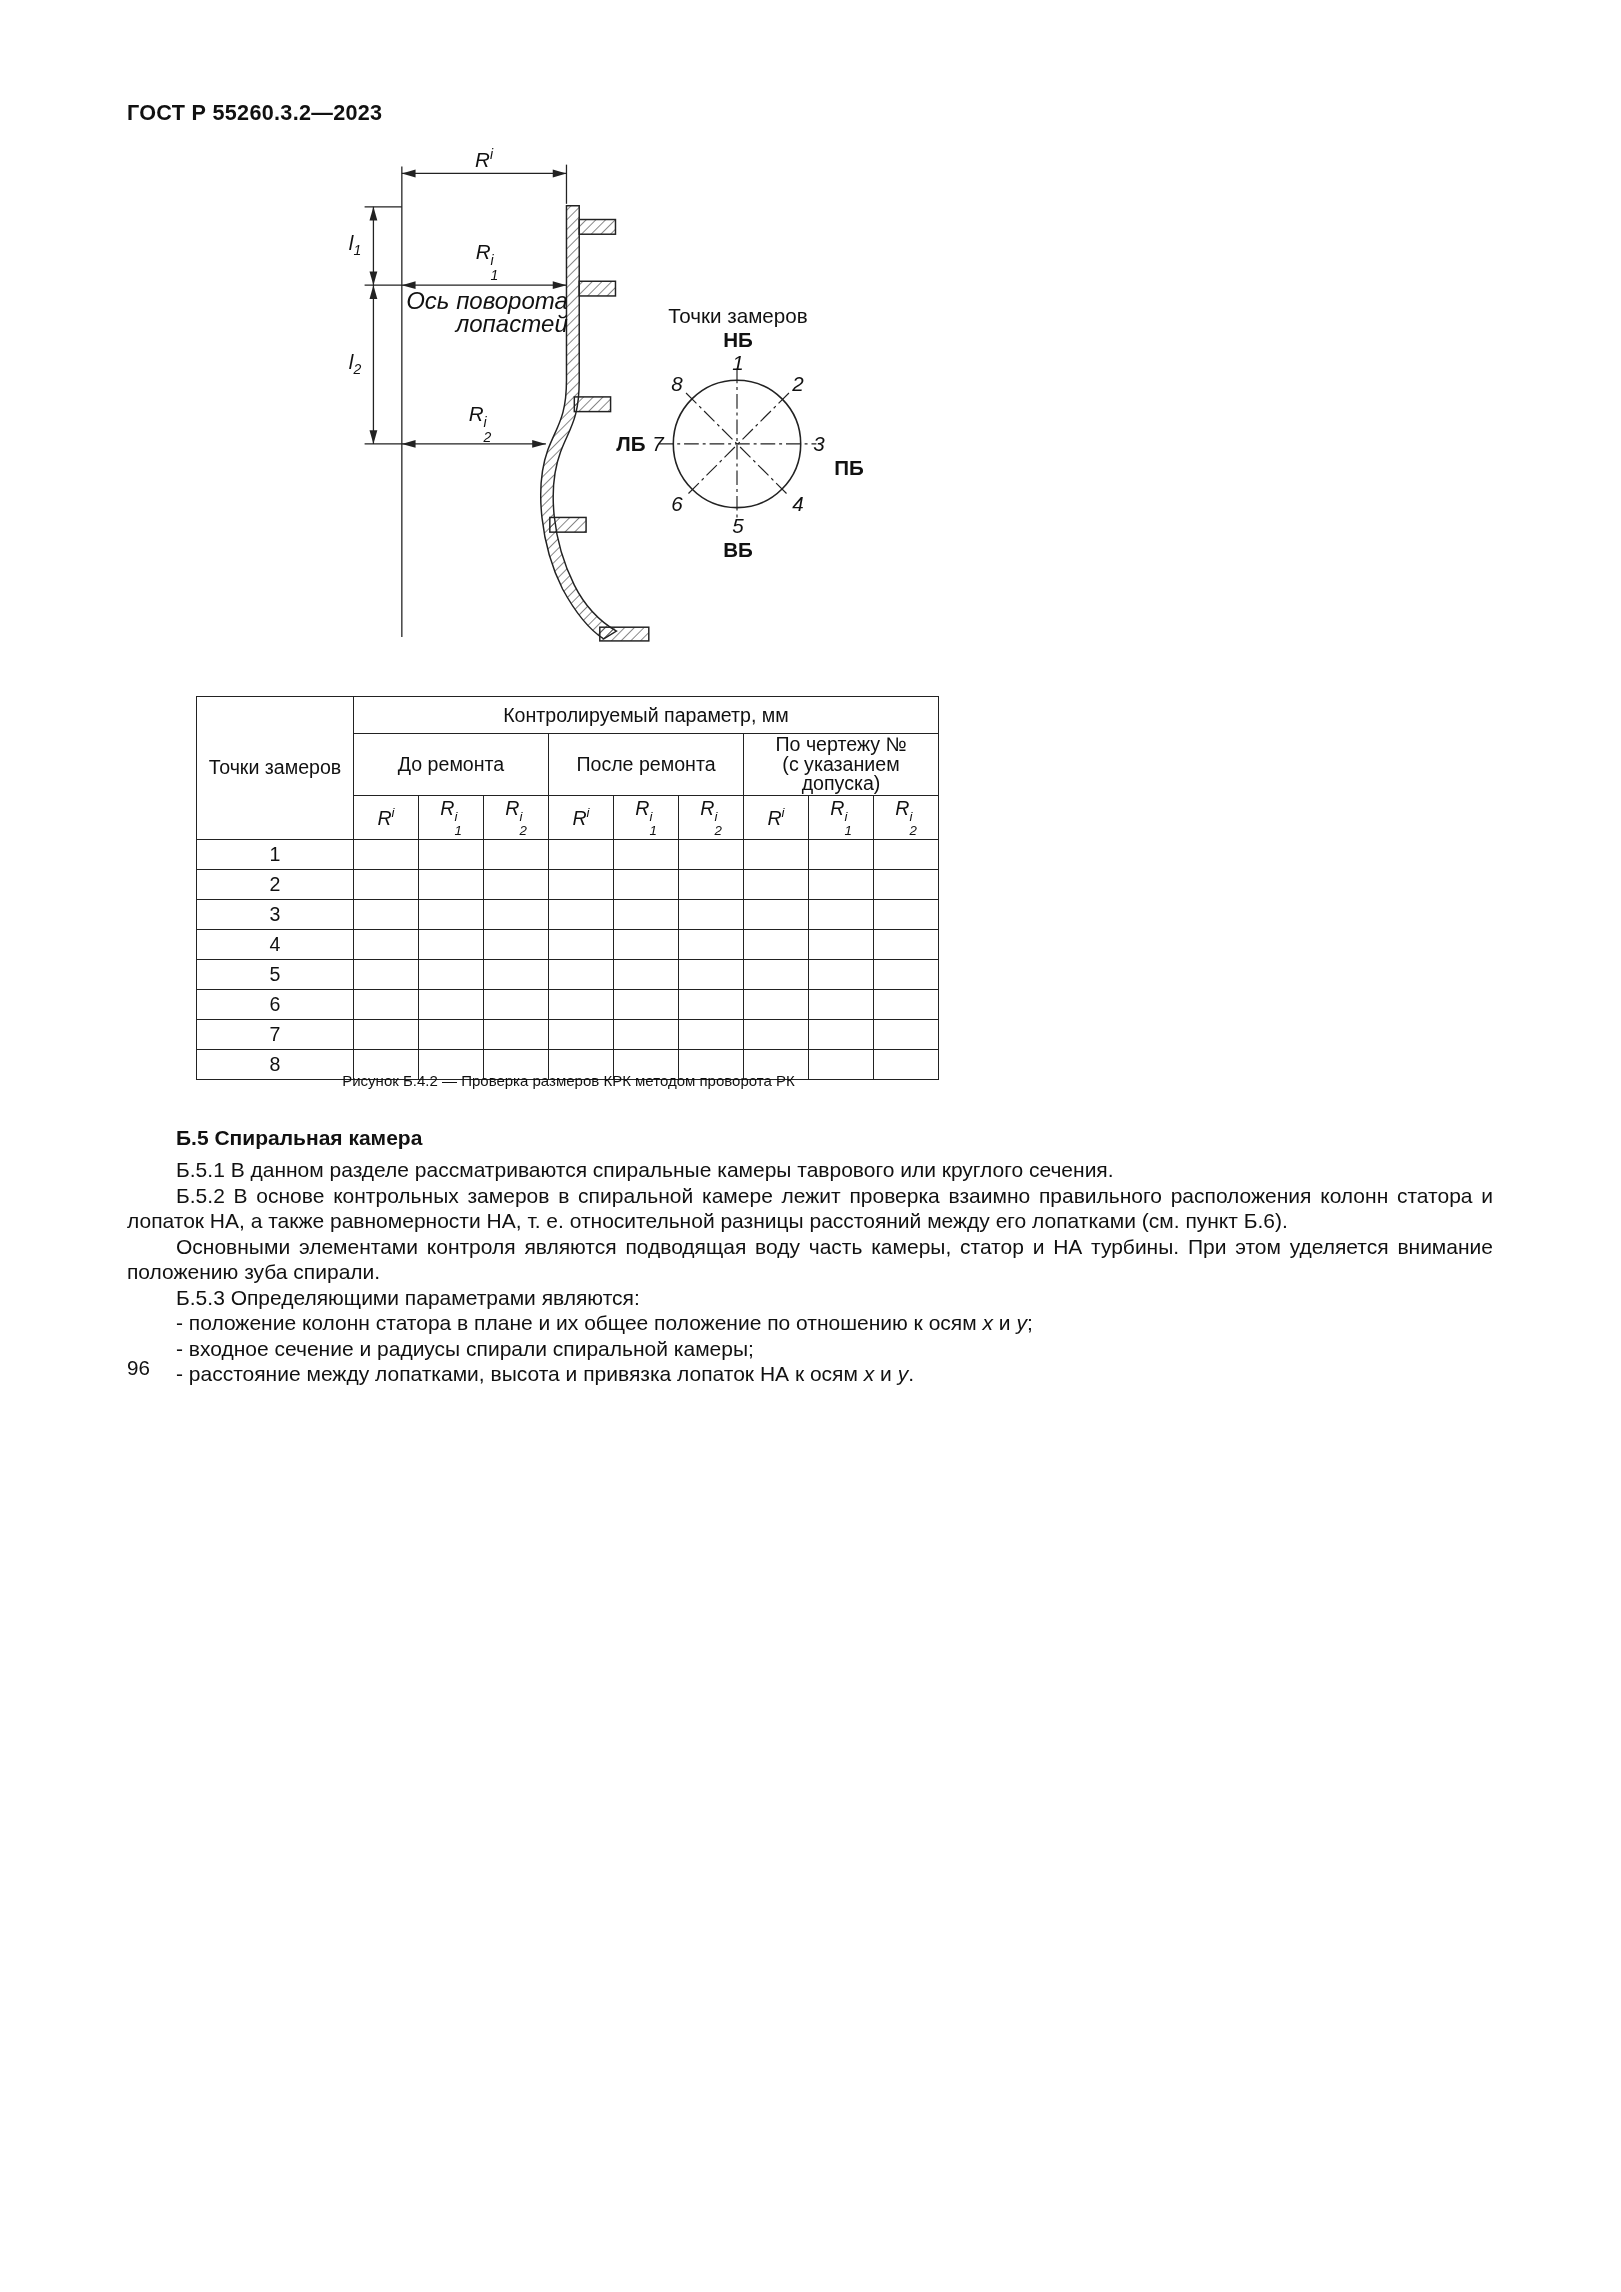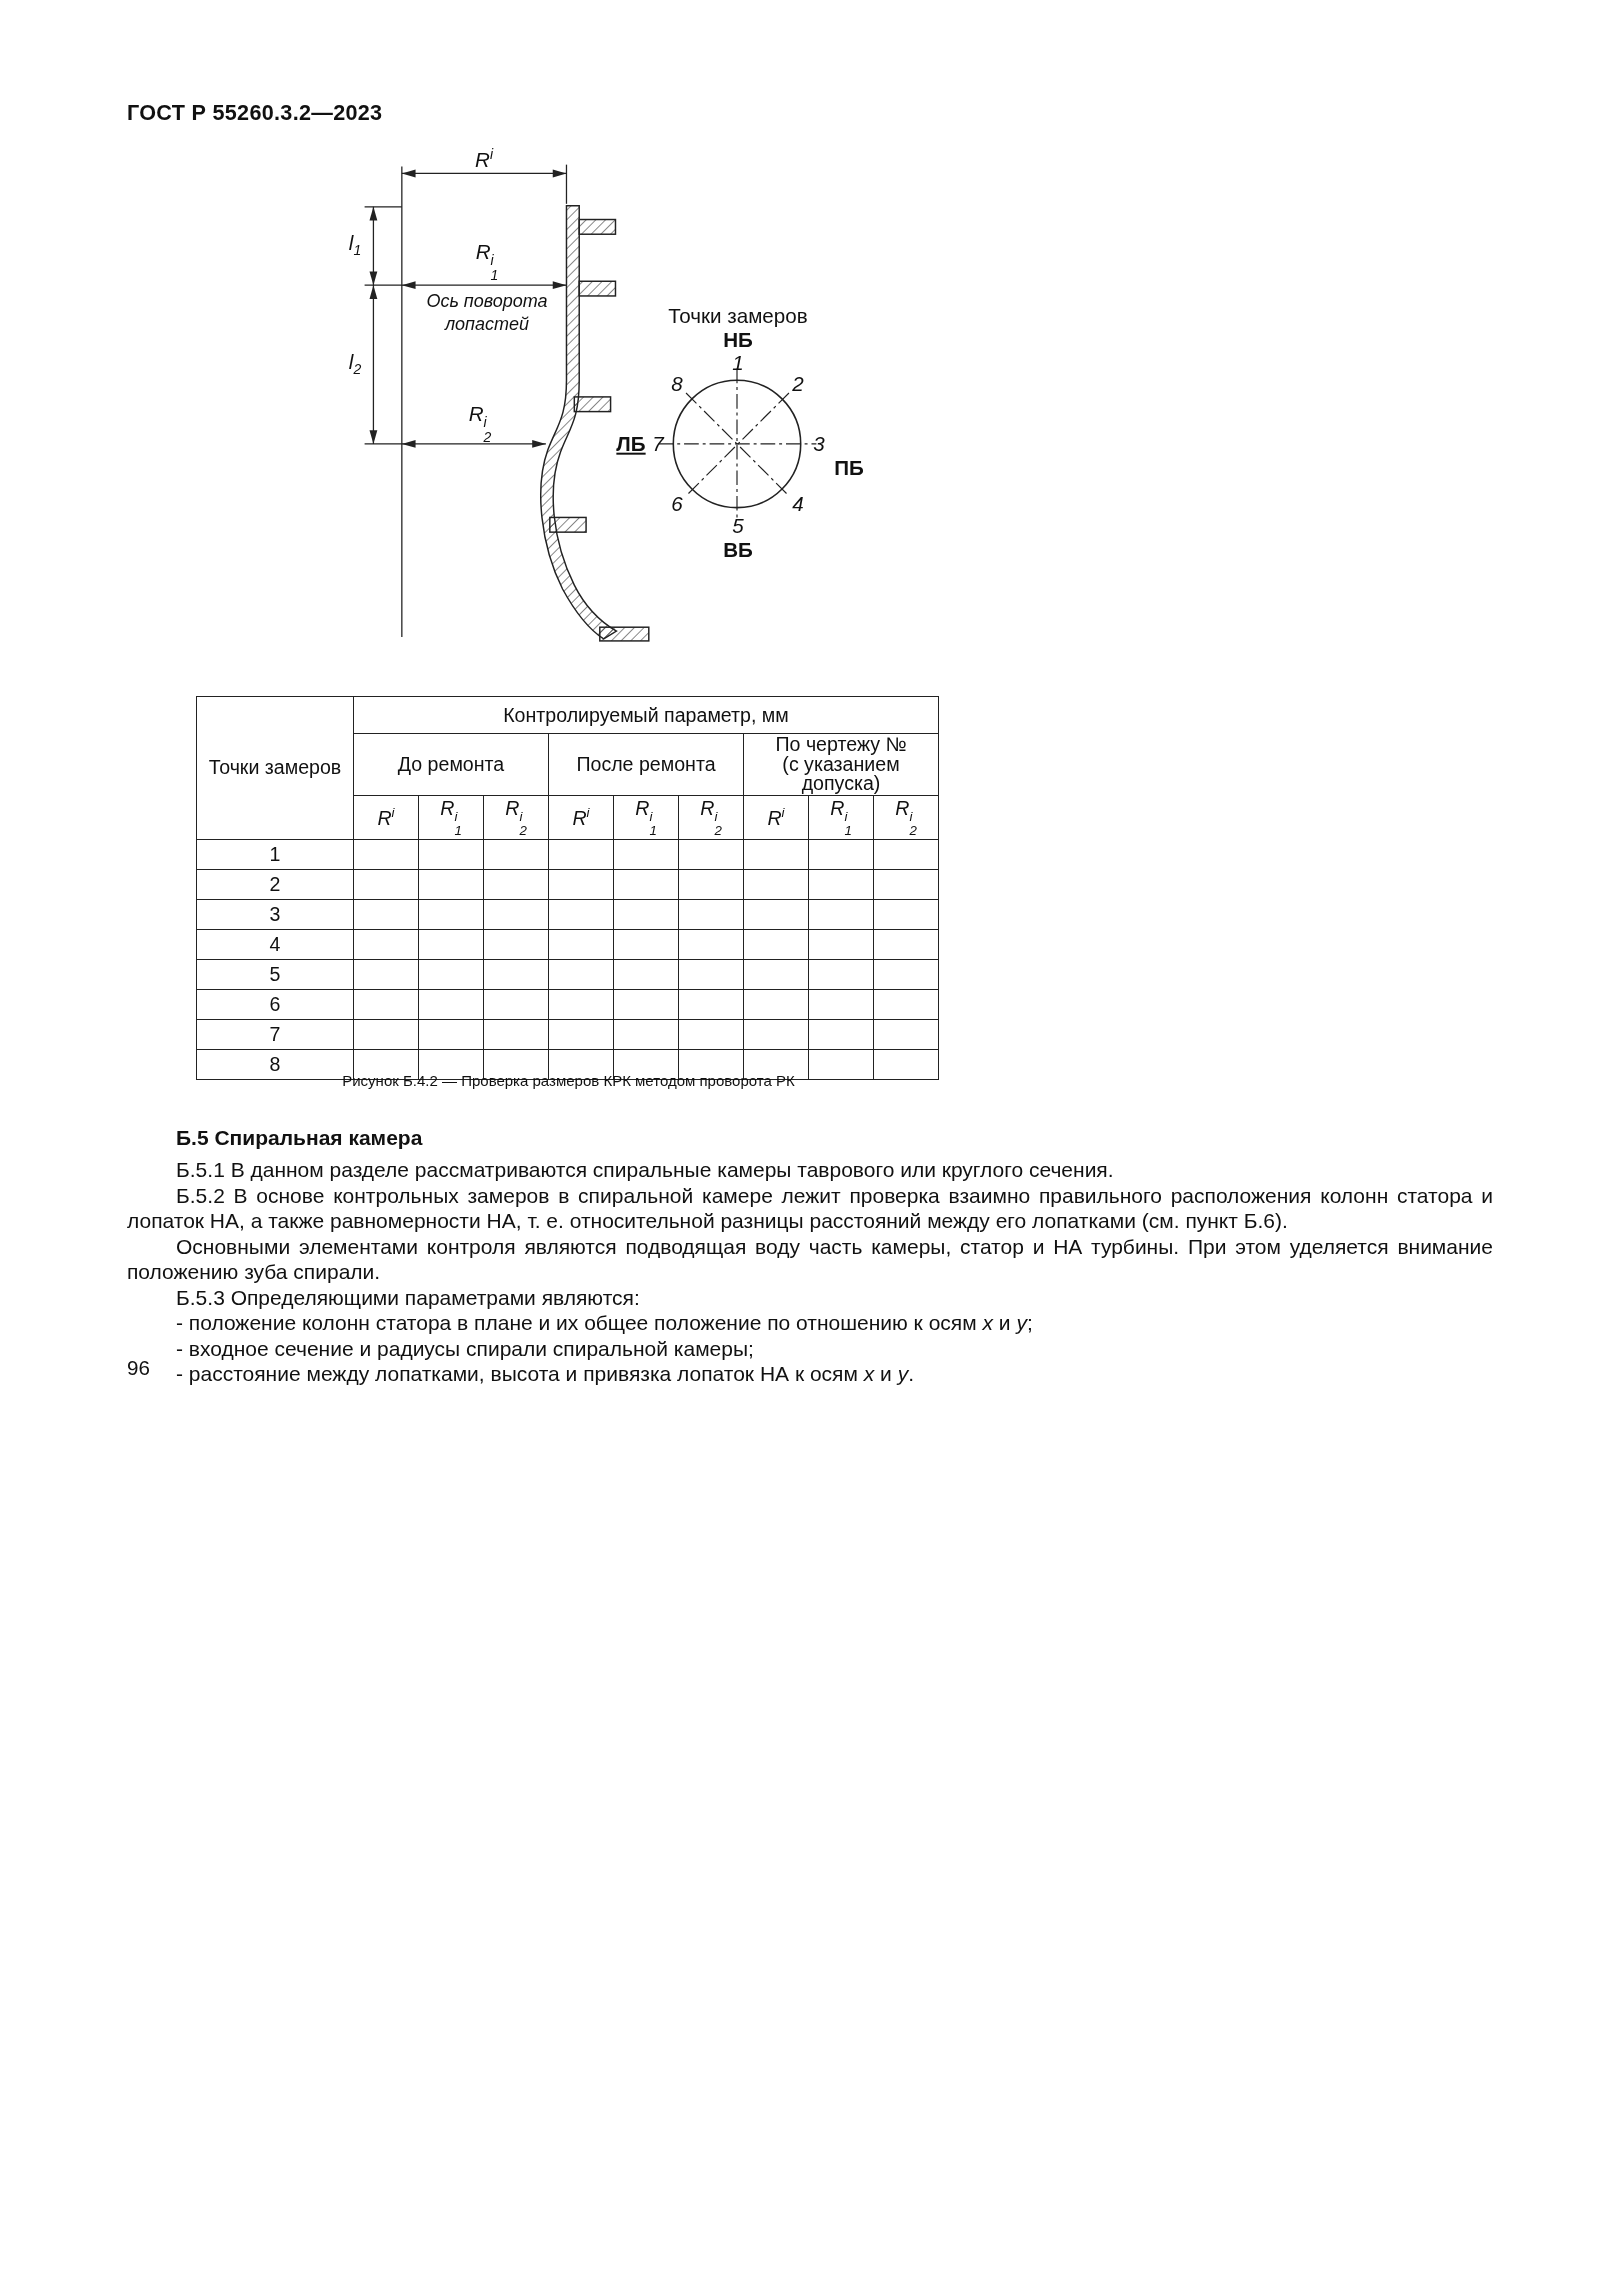--- a/index.html
+++ b/index.html
@@ -7,21 +7,21 @@
         font-family:"Liberation Sans","DejaVu Sans",sans-serif;overflow:hidden;}
 
   .doc-header{position:absolute;left:127px;top:100px;font-size:21.6px;font-weight:bold;letter-spacing:0.3px;}
 
   
   .figure{position:absolute;left:0;top:0;width:1621px;height:686px;}
   .fig-svg{position:absolute;left:0;top:0;}
   .flabel{position:absolute;transform:translate(-50%,-50%);font-size:20.6px;white-space:nowrap;line-height:1.1;}
   .flabel.bold{font-weight:bold;}
   .flabel.it{font-style:italic;}
-  .axis-label{text-align:center;font-style:italic;font-size:18px;line-height:22.5px;}
+  .axis-label{text-align:right;font-style:italic;font-size:24px;line-height:22.5px;}
   .mvar{font-style:italic;font-size:20.6px;}
   .mvar sup{font-size:.68em;font-style:italic;}
   .mvar sub{font-size:.68em;font-style:italic;}
   .stack{display:inline-flex;flex-direction:column;font-size:.68em;line-height:1.05;vertical-align:-.45em;text-align:left;}
   .stack i{font-style:italic;}
 
   
   .mtable{position:absolute;left:196px;top:696px;border-collapse:collapse;table-layout:fixed;font-size:19.6px;color:#111;}
   .mtable th,.mtable td{border:1.5px solid #222;font-weight:normal;text-align:center;vertical-align:middle;padding:1px 3.9px;}
   .mtable col.c-pts{width:157px;}
@@ -124,21 +124,21 @@
             <i>i</i>
             <i>2</i>
           </span></span>
     </div>
 
     <div class="flabel" style="left:738px;top:316px;">Точки замеров</div>
     <div class="flabel bold" style="left:738px;top:340px;">НБ</div>
     <div class="flabel it" style="left:738px;top:363px;">1</div>
     <div class="flabel it" style="left:677px;top:384px;">8</div>
     <div class="flabel it" style="left:798px;top:384px;">2</div>
-    <div class="flabel bold" style="left:631px;top:444px;text-decoration:underline;">ЛБ</div>
+    <div class="flabel bold" style="left:631px;top:444px;">ЛБ</div>
     <div class="flabel it" style="left:658px;top:444px;">7</div>
     <div class="flabel it" style="left:819px;top:444px;">3</div>
     <div class="flabel bold" style="left:849px;top:444px;margin-top:24px;">ПБ</div>
     <div class="flabel it" style="left:677px;top:504px;">6</div>
     <div class="flabel it" style="left:798px;top:504px;">4</div>
     <div class="flabel it" style="left:738px;top:526px;">5</div>
     <div class="flabel bold" style="left:738px;top:550px;">ВБ</div>
   </div>
 
   <table class="mtable">

